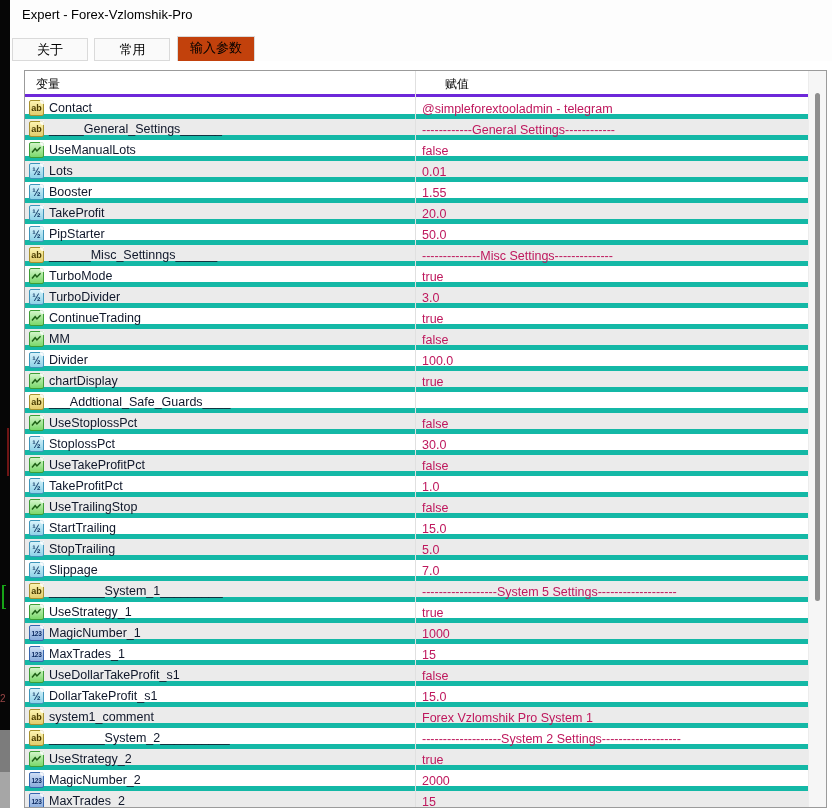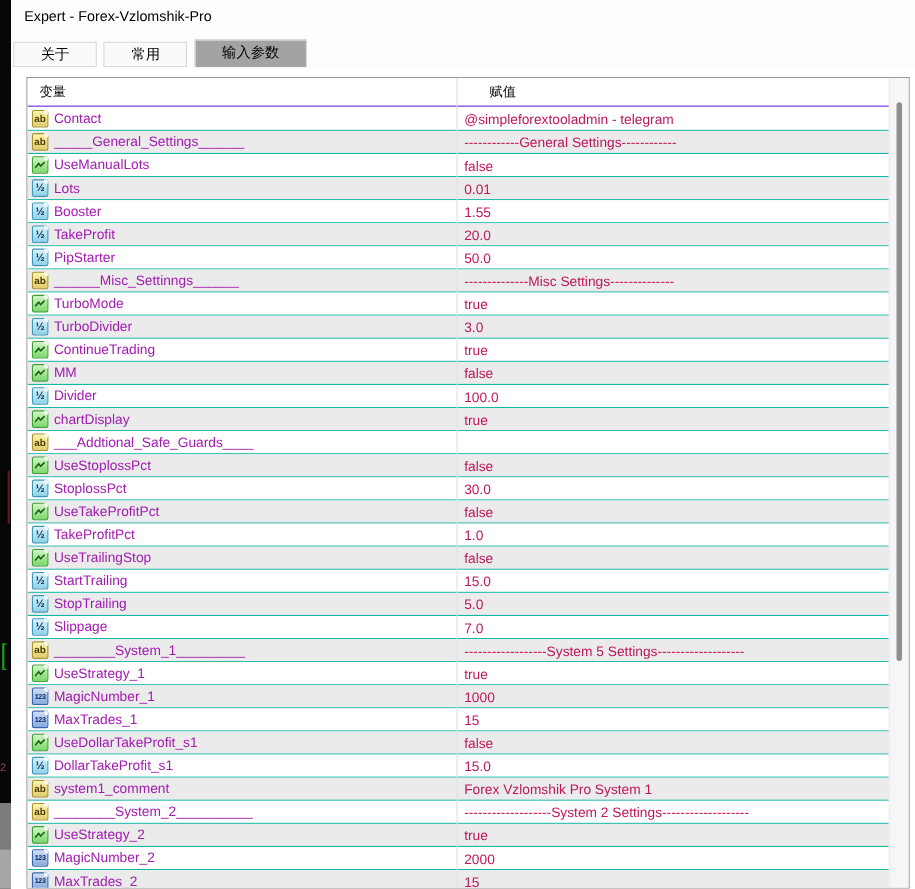--- a/index.html
+++ b/index.html
@@ -18,38 +18,38 @@
   
   .dialog { position:absolute; left:10px; top:0; width:822px; height:808px; background:#fdfdfd; }
   .titlebar { position:absolute; left:0; top:0; width:100%; height:30px; background:#fdfdfd; }
   .titlebar span { position:absolute; left:12px; top:7px; font-size:13px; color:#000; }
 
   
   .tabbar { position:absolute; left:2px; top:36px; height:25px; }
   .tab { display:inline-block; vertical-align:bottom; height:23px; line-height:22px; text-align:center;
          font-size:13px; color:#000; background:#fafafa; border:1px solid #dadada; margin-right:2px;
          padding:0 24px; }
-  .tab.selected { height:25px; background:#a3a3a3; border-bottom:none; position:relative; z-index:2; padding:0 24px; }
+  .tab.selected { height:25px; background:#c2410c; border-bottom:none; position:relative; z-index:2; padding:0 12px; }
 
   
   .page { position:absolute; left:0; top:61px; width:822px; height:747px; background:#fff; }
 
   
   .ptable { position:absolute; left:14px; top:9px; width:803px; height:738px;
             border:1px solid #9b9b9b; background:#fff; overflow:hidden; }
   .thead { position:relative; height:26px; line-height:26px; font-size:12px; color:#000;
-           background:#fff; border-bottom:1px solid #6d28d9;font-family:Liberation Mono, monospace; }
+           background:#fff; border-bottom:3px solid #6d28d9; }
   .th-var { position:absolute; left:11px; top:0; }
   .th-val { position:absolute; left:420px; top:0; }
   .col-line { position:absolute; left:390px; top:0; bottom:0; width:1px; background:#e0e0e0; z-index:3; }
 
   .rows { position:absolute; left:0; top:27px; right:18px; bottom:0; }
-  .prow { position:relative; height:21px; border-bottom:1px solid #14b8a6; background:#fff; }
+  .prow { position:relative; height:21px; border-bottom:5px solid #14b8a6; background:#fff; }
   .prow.alt { background:#ebebeb; }
-  .rname { position:absolute; left:24px; top:0; line-height:20px; font-size:12.5px; color:#a21caf; white-space:pre; }
+  .rname { position:absolute; left:24px; top:0; line-height:20px; font-size:12.5px; color:#0f172a; white-space:pre; }
   .rval  { position:absolute; left:397px; top:1px; line-height:20px; font-size:12.5px; color:#be185d; white-space:pre; }
 
   
   .picon { position:absolute; left:4px; top:2px; width:15px; height:16px; border-radius:2px;
            display:flex; align-items:center; justify-content:center;
            font-weight:bold; color:#000; }
   .picon::after { content:""; position:absolute; right:-1px; top:-1px; width:4px; height:4px;
                   background:#fff; border-bottom-left-radius:3px; opacity:.8; }
   .t-string { background:linear-gradient(180deg,#fcf3b0,#e2cd6d); border:1px solid #a8922e;
               color:#4a3c00; font-size:9px; font-style:normal; }

